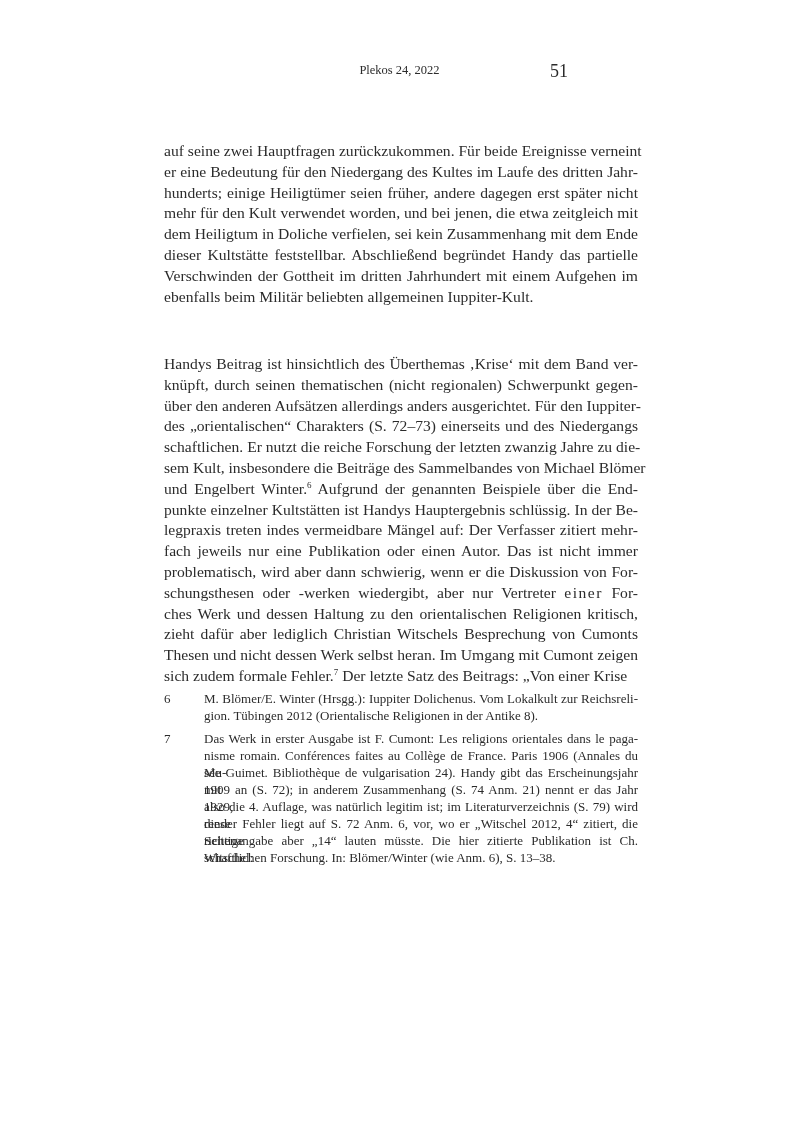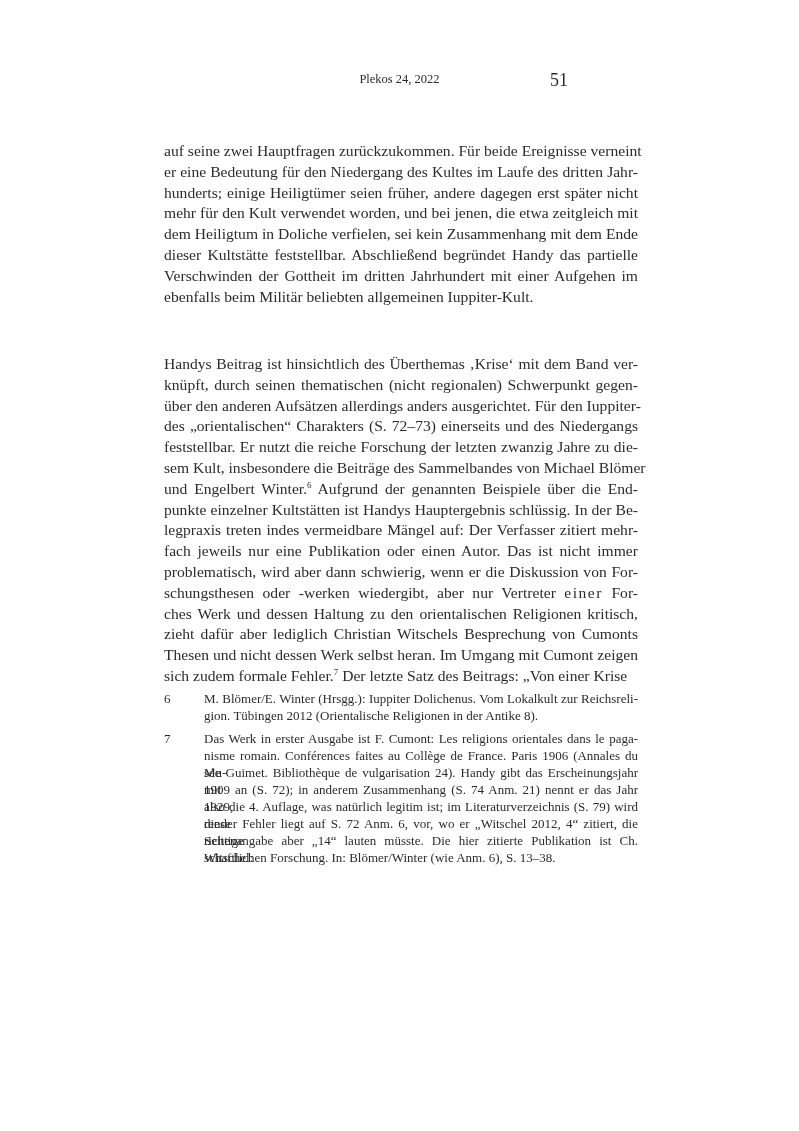--- a/index.html
+++ b/index.html
@@ -1,18 +1,18 @@
 <!DOCTYPE html>
 <html><head>
 <meta charset="utf-8">
 <style>
   html, body { margin: 0; padding: 0; background: #ffffff; }
   body { width: 799px; height: 1131px; position: relative; overflow: hidden;
          font-family: "Liberation Serif", "DejaVu Serif", serif; color: #2b2b2b; }
-  .header { position: absolute; top: 72px; left: 0; width: 731px; height: 20px; }
+  .header { position: absolute; top: 63px; left: 0; width: 731px; height: 20px; }
   .running-head { position: absolute; left: 0; width: 799px; text-align: center; font-size: 12.5px; top: 0; }
   .page-number { position: absolute; right: 163px; top: -2px; font-size: 18px; }
   .body-text { position: absolute; left: 164px; width: 474px; font-size: 15.6px; }
   .line { display: block; height: 20.8px; line-height: 20.8px; text-align: justify;
           text-align-last: justify; white-space: nowrap; overflow: visible; }
   .line.last { text-align-last: left; }
   sup { font-size: 9px; line-height: 0; vertical-align: super; }
   .spaced { letter-spacing: 1.5px; }
   .footnotes { position: absolute; left: 164px; width: 474px; top: 690px; font-size: 13px; }
   .fn { position: relative; margin-bottom: 6px; }
@@ -29,29 +29,29 @@
   <div class="page-number">51</div>
 </div>
 
 <div class="body-text" id="para1" style="top:141px;">
     <span class="line">auf seine zwei Hauptfragen zurückzukommen. Für beide Ereignisse verneint</span>
     <span class="line">er eine Bedeutung für den Niedergang des Kultes im Laufe des dritten Jahr-</span>
     <span class="line">hunderts; einige Heiligtümer seien früher, andere dagegen erst später nicht</span>
     <span class="line">mehr für den Kult verwendet worden, und bei jenen, die etwa zeitgleich mit</span>
     <span class="line">dem Heiligtum in Doliche verfielen, sei kein Zusammenhang mit dem Ende</span>
     <span class="line">dieser Kultstätte feststellbar. Abschließend begründet Handy das partielle</span>
-    <span class="line">Verschwinden der Gottheit im dritten Jahrhundert mit einer Aufgehen im</span>
+    <span class="line">Verschwinden der Gottheit im dritten Jahrhundert mit einem Aufgehen im</span>
     <span class="line last">ebenfalls beim Militär beliebten allgemeinen Iuppiter-Kult.</span>
   </div>
 <div class="body-text" id="para2" style="top:308px;margin-top:46px;">
     <span class="line">Handys Beitrag ist hinsichtlich des Überthemas ‚Krise‘ mit dem Band ver-</span>
     <span class="line">knüpft, durch seinen thematischen (nicht regionalen) Schwerpunkt gegen-</span>
     <span class="line">über den anderen Aufsätzen allerdings anders ausgerichtet. Für den Iuppiter-</span>
     <span class="line">des „orientalischen“ Charakters (S. 72–73) einerseits und des Niedergangs</span>
-    <span class="line">feststellbar. Er nutzt die reiche Forschung der letzten zwanzig Jahre zu die-</span>
+    <span class="line">schaftlichen. Er nutzt die reiche Forschung der letzten zwanzig Jahre zu die-</span>
     <span class="line">sem Kult, insbesondere die Beiträge des Sammelbandes von Michael Blömer</span>
     <span class="line"><span>und Engelbert Winter.</span><sup>6</sup><span> Aufgrund der genannten Beispiele über die End-</span></span>
     <span class="line">punkte einzelner Kultstätten ist Handys Hauptergebnis schlüssig. In der Be-</span>
     <span class="line">legpraxis treten indes vermeidbare Mängel auf: Der Verfasser zitiert mehr-</span>
     <span class="line">fach jeweils nur eine Publikation oder einen Autor. Das ist nicht immer</span>
     <span class="line">problematisch, wird aber dann schwierig, wenn er die Diskussion von For-</span>
     <span class="line"><span>schungsthesen oder -werken wiedergibt, aber nur Vertreter </span><span class="spaced">einer</span><span> For-</span></span>
     <span class="line">ches Werk und dessen Haltung zu den orientalischen Religionen kritisch,</span>
     <span class="line">zieht dafür aber lediglich Christian Witschels Besprechung von Cumonts</span>
     <span class="line">Thesen und nicht dessen Werk selbst heran. Im Umgang mit Cumont zeigen</span>

